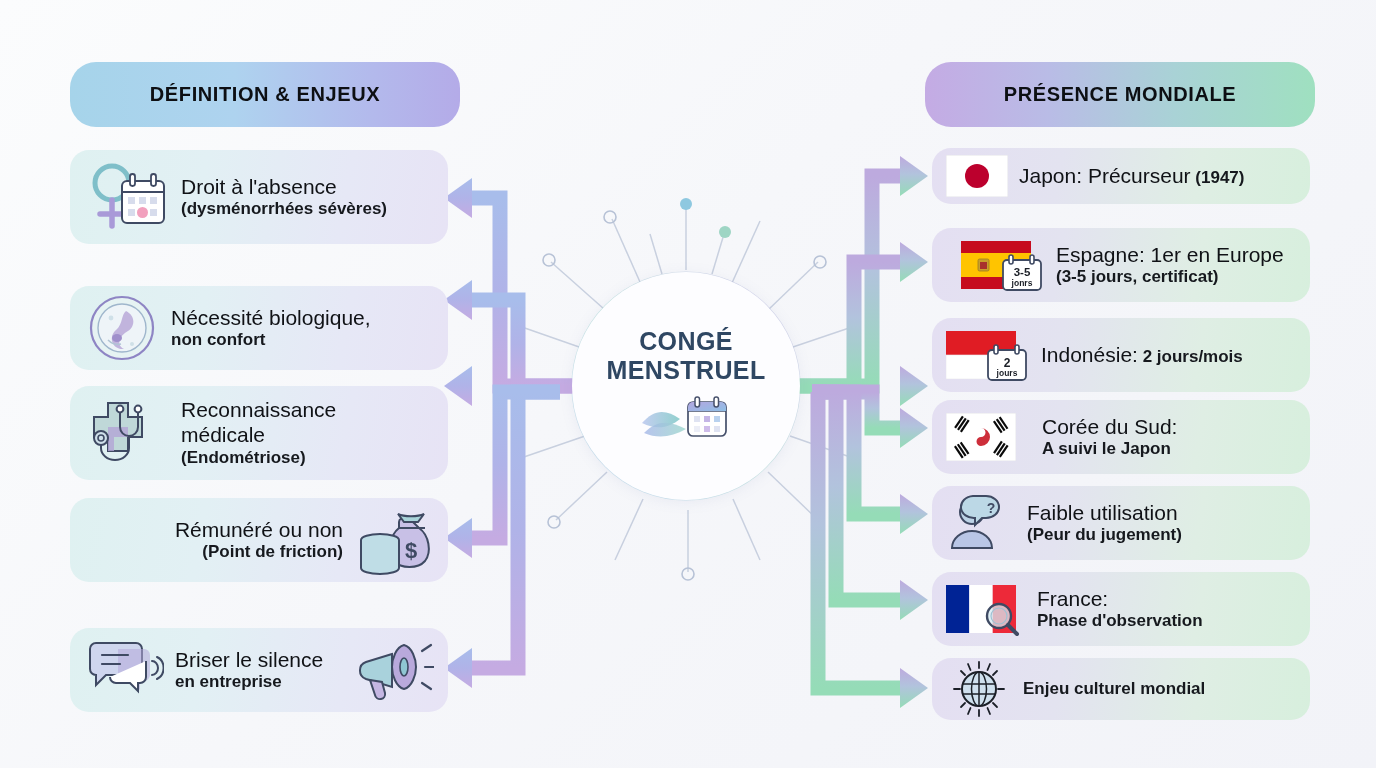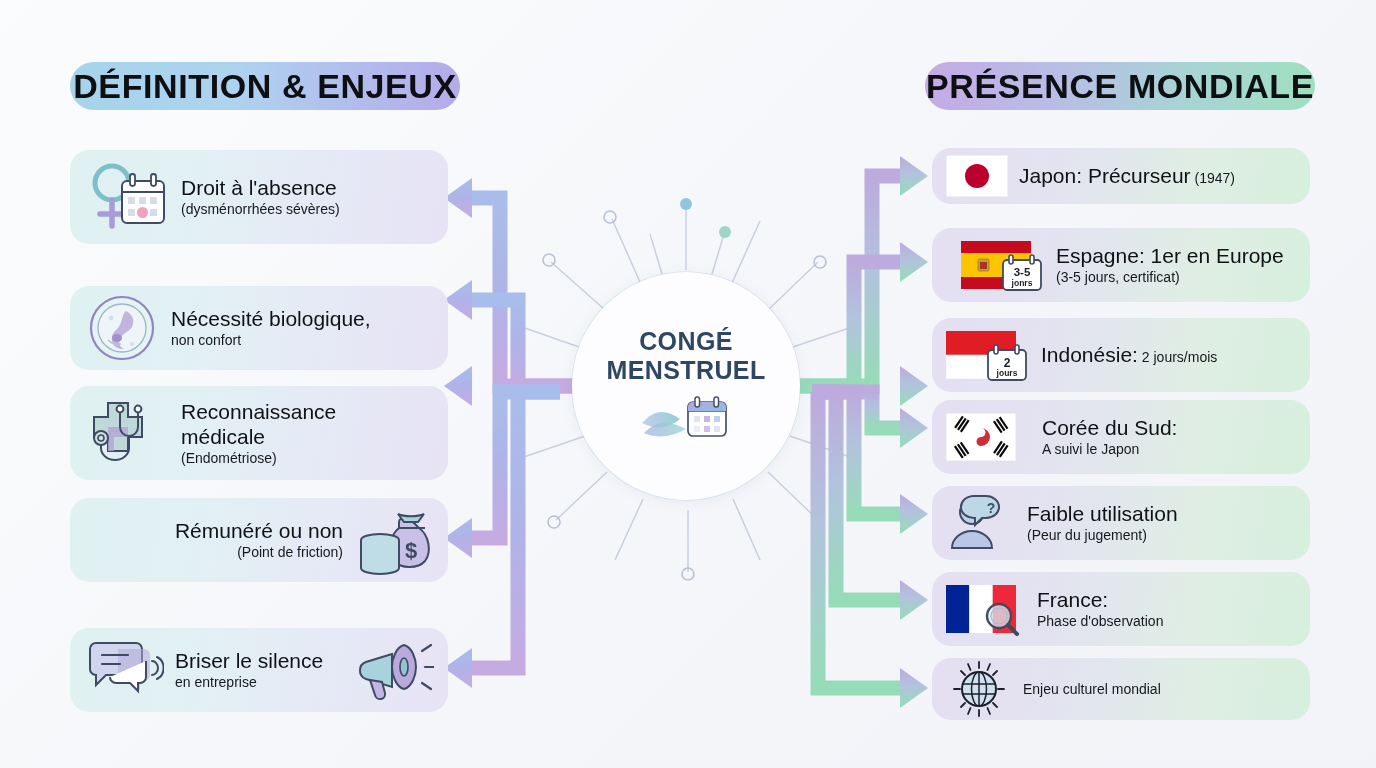--- a/index.html
+++ b/index.html
@@ -15,27 +15,27 @@
 
   .svg-layer {
     position: absolute; inset: 0;
     width: 1376px; height: 768px;
     pointer-events: none;
   }
 
   
   .col-header {
     position: absolute;
-    height: 48px;
+    height: 65px;
     border-radius: 26px;
     display: flex;
     align-items: center;
     justify-content: center;
     font-weight: 700;
-    font-size: 34px;
+    font-size: 20px;
     letter-spacing: 0.6px;
     color: #0d0f13;
     white-space: nowrap;
   }
   #header-left {
     left: 70px; top: 62px; width: 390px;
     background: linear-gradient(90deg, #a6d4ea 0%, #aed3ef 42%, #b3b9ec 78%, #b4abe8 100%);
   }
   #header-right {
     left: 925px; top: 62px; width: 390px;
@@ -57,21 +57,21 @@
   }
   .card.right {
     left: 932px; width: 378px;
     background: linear-gradient(100deg, #e4dff2 0%, #e3e3f0 34%, #dfeee4 70%, #d7efdd 100%);
   }
 
   .card-text { line-height: 1.18; }
   .card.left .card-text { flex: 1; }
   .card.right .card-text { flex: 1; }
   .t-strong { font-weight: 400; font-size: 21px; color: #101216; display: inline; }
-  .t-normal { font-weight: 400; font-size: 14px; color: #16191e; display: inline; }
+  .t-normal { font-weight: 700; font-size: 17px; color: #16191e; display: inline; }
   .t-line { display: block; }
 
   .card.left.text-right .card-text { text-align: right; }
 
   .icon-box {
     flex: 0 0 auto;
     display: flex; align-items: center; justify-content: center;
   }
 
   

